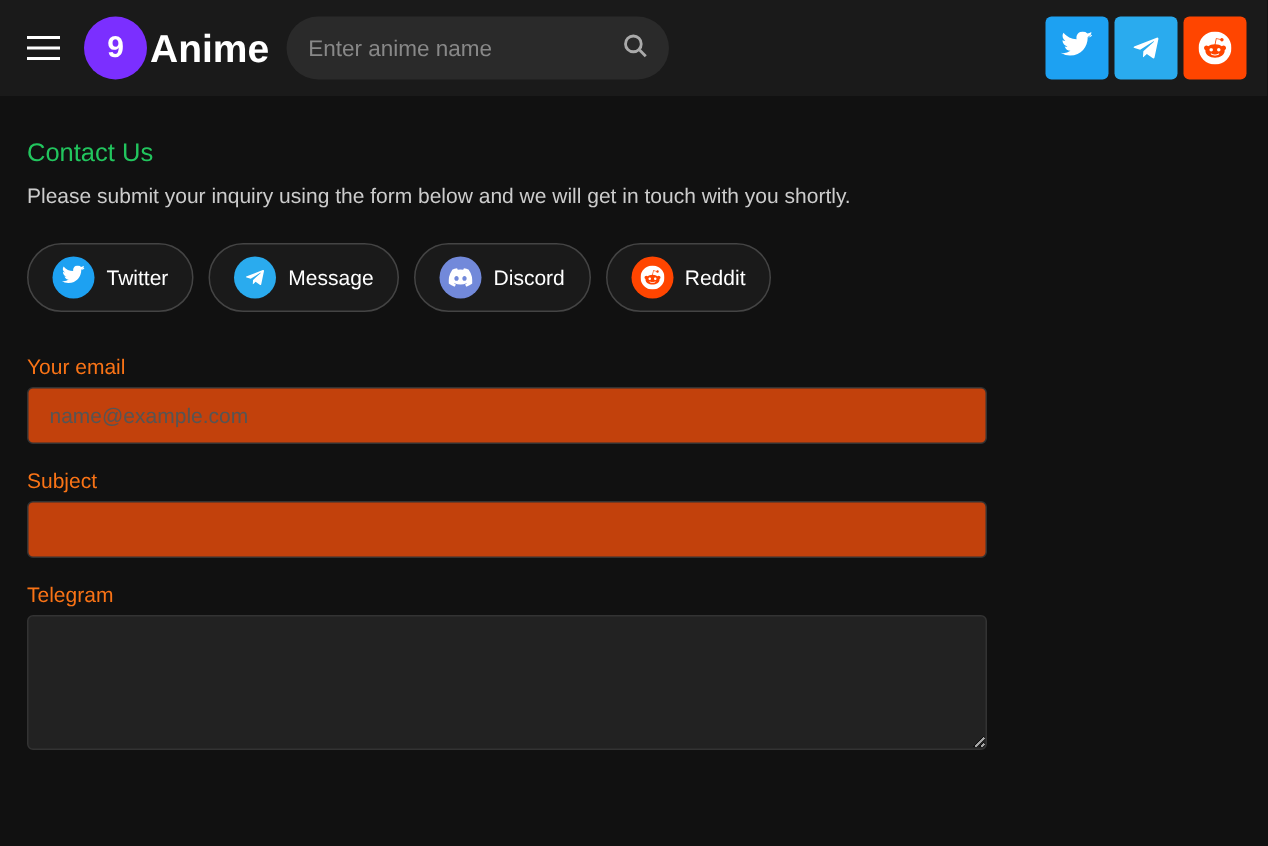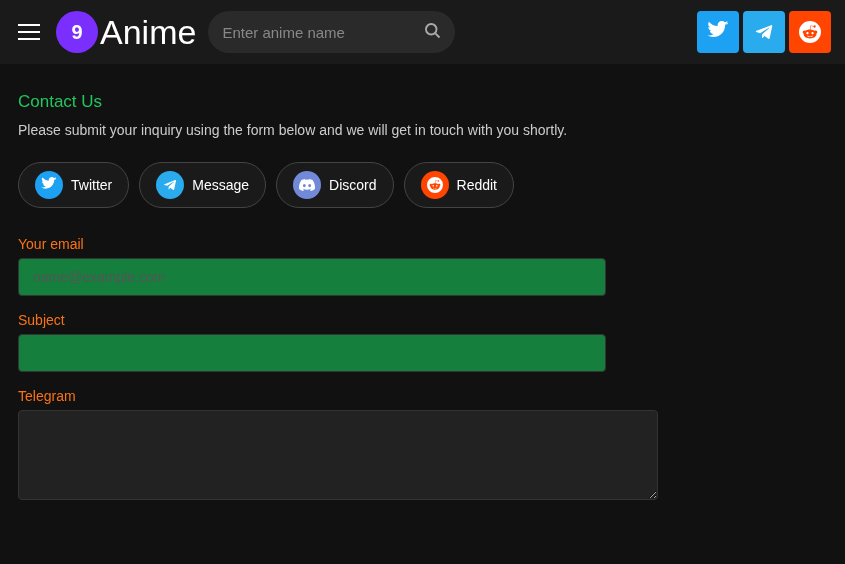--- a/index.html
+++ b/index.html
@@ -51,22 +51,22 @@
       display: flex;
       align-items: center;
       justify-content: center;
       font-size: 20px;
       font-weight: bold;
       color: #fff;
       position: relative;
     }
 
     .logo-text {
-      font-size: 34px;
-      font-weight: normal;
+      font-size: 26px;
+      font-weight: bold;
       color: #ffffff;
       margin-left: 2px;
     }
 
     .search-bar {
       flex: 1;
       display: flex;
       align-items: center;
       background-color: #2a2a2a;
       border-radius: 24px;
@@ -192,22 +192,22 @@
     }
 
     .form-label {
       font-size: 14px;
       color: #f97316;
       margin-bottom: 6px;
       display: block;
     }
 
     .form-input {
-      width: 588px;
-      background-color: #15803d;
+      width: 640px;
+      background-color: #c2410c;
       border: 1px solid #333333;
       border-radius: 4px;
       padding: 10px 14px;
       color: #cccccc;
       font-size: 14px;
       outline: none;
       display: block;
     }
 
     .form-input::placeholder {

